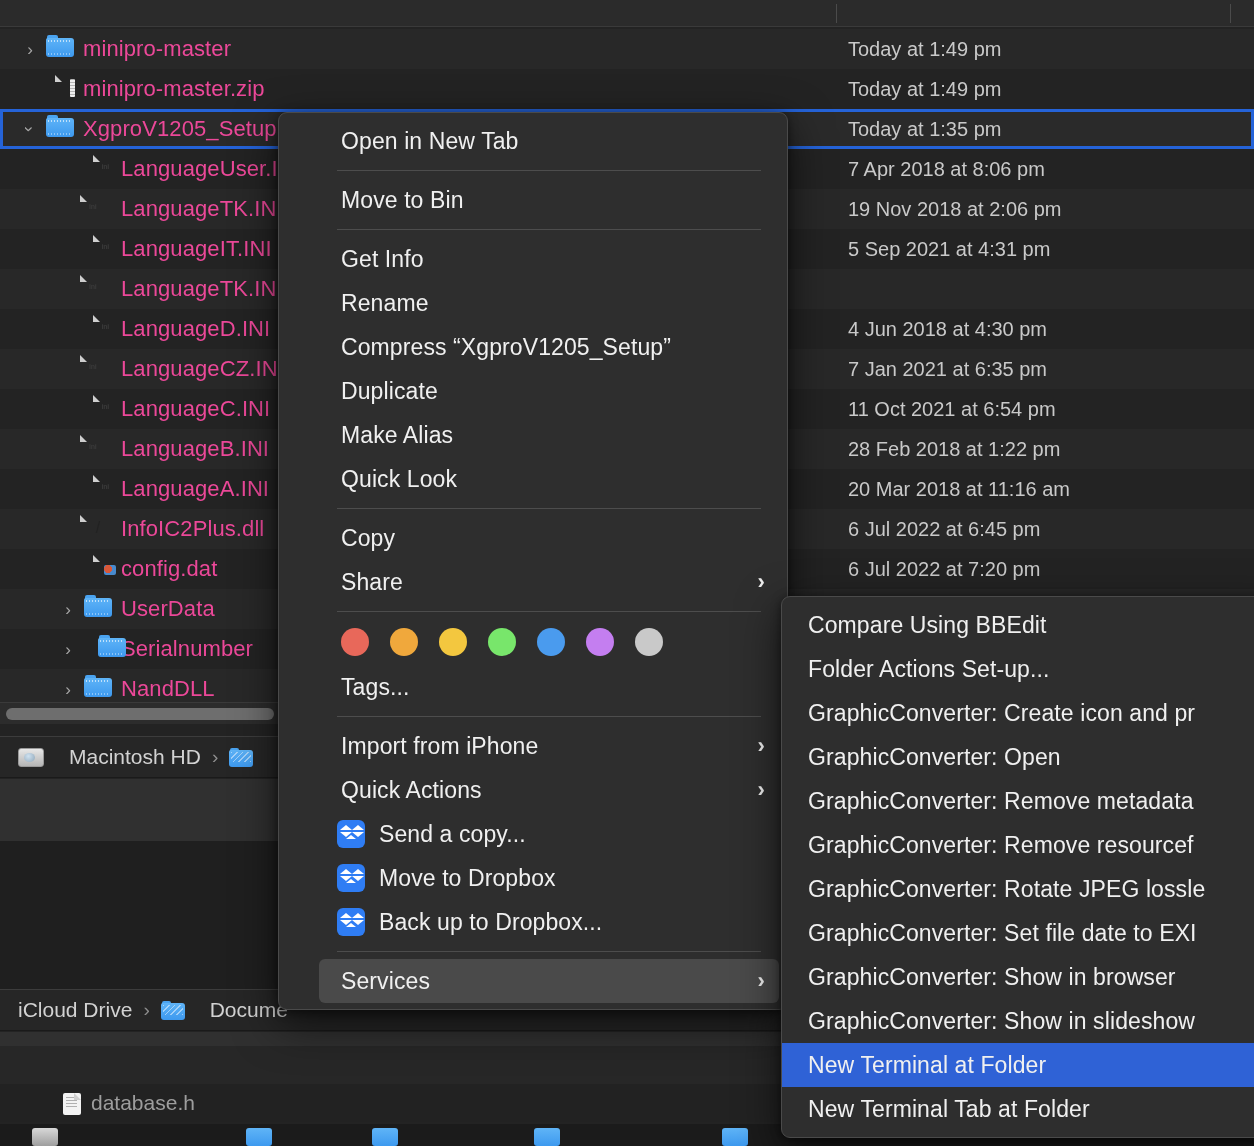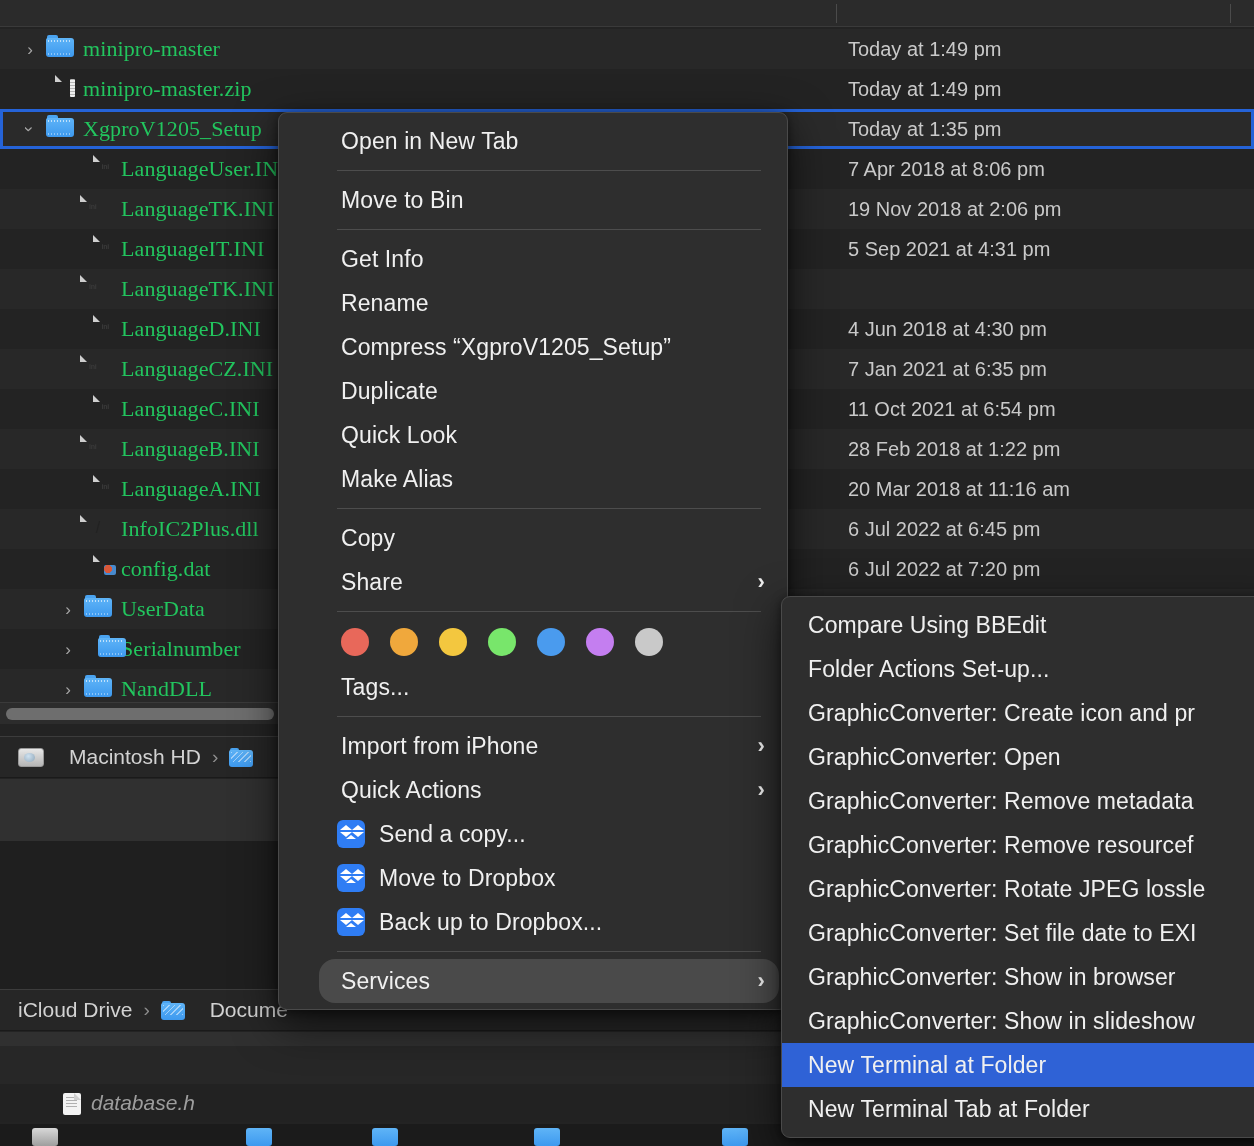--- a/index.html
+++ b/index.html
@@ -89,21 +89,21 @@
   .ic-doc.dll .slash {
     position:absolute; left:4px; top:5px; width:14px; height:16px;
     color:#222; font-size:16px; line-height:16px; text-align:center;
   }
   .ic-doc.dat .blob {
     position:absolute; left:4px; top:10px; width:12px; height:10px;
     background: radial-gradient(circle at 35% 40%, #e25a3a 0 40%, #4a8fd6 42% 100%);
     border-radius:2px; opacity:.95;
   }
 
-  .fname { color: #22c55e; font-size: 22px; white-space: nowrap; letter-spacing: .1px; font-family: Liberation Serif, serif; }
+  .fname { color: #ec4899; font-size: 22px; white-space: nowrap; letter-spacing: .1px; }
   .fdate { position: absolute; left: 848px; top: 0; height: 40px;
     display: flex; align-items: center; color: #c9c9c9; font-size: 20px; white-space: nowrap; }
 
   
   .hscroll {
     position: absolute; left: 0; top: 702px; width: 283px; height: 22px;
     background: #2c2c2c; border-top: 1px solid #3a3a3a;
   }
   .hscroll .thumb {
     position: absolute; left: 6px; top: 5px; width: 268px; height: 12px;
@@ -131,21 +131,21 @@
   .ic-folder-sm .tab { position:absolute; left:1px; top:0; width:9px; height:3px;
     background:#4aa3f0; border-radius:2px 2px 0 0; }
   .ic-folder-sm .body::after {
     content:""; position:absolute; left:2px; top:2px; right:2px; height:10px;
     background: repeating-linear-gradient(135deg,#cfe7fc 0 1px,transparent 1px 4px); opacity:.65; }
 
   .bgpane { position: absolute; left: 0; width: 1254px; background: #303030; }
   .bgpane.dark { background: #1f1f1f; }
 
   .bottom-list { position: absolute; left: 0; top: 1046px; width: 1254px; height: 100px; background: #232323; }
-  .bl-row { position: relative; height: 38px; display: flex; align-items: center; padding-left: 60px; gap: 10px; font-style: italic; }
+  .bl-row { position: relative; height: 38px; display: flex; align-items: center; padding-left: 60px; gap: 10px; }
   .bl-row.a { background: #272727; }
   .bl-row.b { background: #222; }
   .bl-name { color: #9d9d9d; font-size: 21px; }
 
   .dock-strip { position: absolute; left: 0; bottom: 0; width: 1254px; height: 22px;
     background: #1b1b1b; }
   .dock-ic { position: absolute; bottom: 0; width: 26px; height: 18px; border-radius: 3px; }
 
   
   .menu {
@@ -160,21 +160,21 @@
   .menu-main { left: 278px; top: 112px; width: 510px; z-index: 20; padding-left: 32px; }
   .menu-sub  { left: 781px; top: 596px; width: 500px; z-index: 21; border-radius: 9px 0 0 9px; }
 
   .mi {
     position: relative; display: flex; align-items: center;
     height: 44px; padding: 0 22px 0 30px;
     color: #f0f0f0; font-size: 23px; white-space: nowrap; letter-spacing: .1px;
   }
   .mi .arrow { position: absolute; right: 22px; top: 50%; transform: translateY(-50%);
     color: #ededed; font-size: 22px; font-weight: 600; }
-  .mi.highlight { background: #4a4a4a; margin: 0 8px; border-radius: 16px; padding-left: 22px; }
+  .mi.highlight { background: #4a4a4a; margin: 0 8px; border-radius: 6px; padding-left: 22px; }
   .mi.highlight .arrow { right: 14px; }
   .mi.sel-blue { background: #2f62d6; }
   .mi.with-icon { padding-left: 26px; gap: 14px; }
 
   .sep { height: 1px; background: #4d4d4d; margin: 7px 26px; }
 
   .dbx {
     width: 28px; height: 28px; border-radius: 6px; background: #2f7df4;
     position: relative; flex: 0 0 28px;
   }
@@ -396,24 +396,24 @@
       <div class="mi">
         <span>Rename</span>
       </div>
       <div class="mi">
         <span>Compress “XgproV1205_Setup”</span>
       </div>
       <div class="mi">
         <span>Duplicate</span>
       </div>
       <div class="mi">
+        <span>Make Alias</span>
+      </div>
+      <div class="mi">
         <span>Quick Look</span>
-      </div>
-      <div class="mi">
-        <span>Make Alias</span>
       </div>
       <div class="sep"></div>
       <div class="mi">
         <span>Copy</span>
       </div>
       <div class="mi">
         <span>Share</span>
         <span class="arrow">›</span>
       </div>
       <div class="sep"></div>

